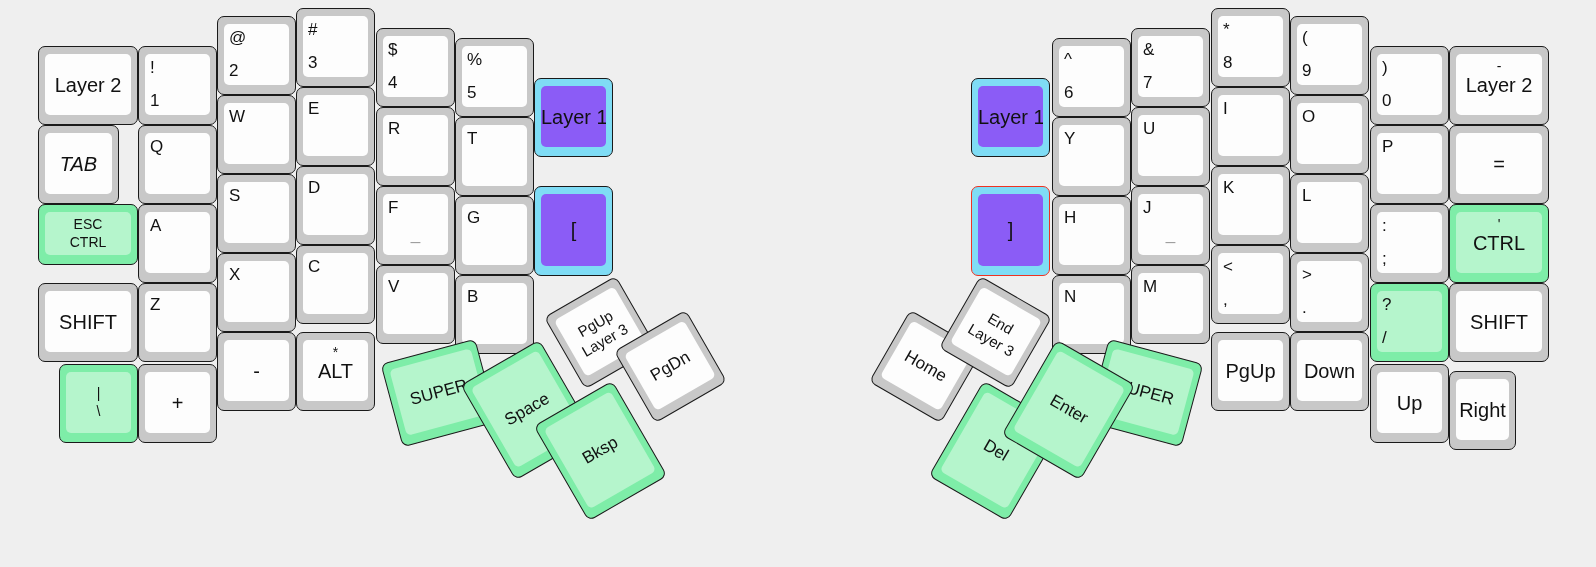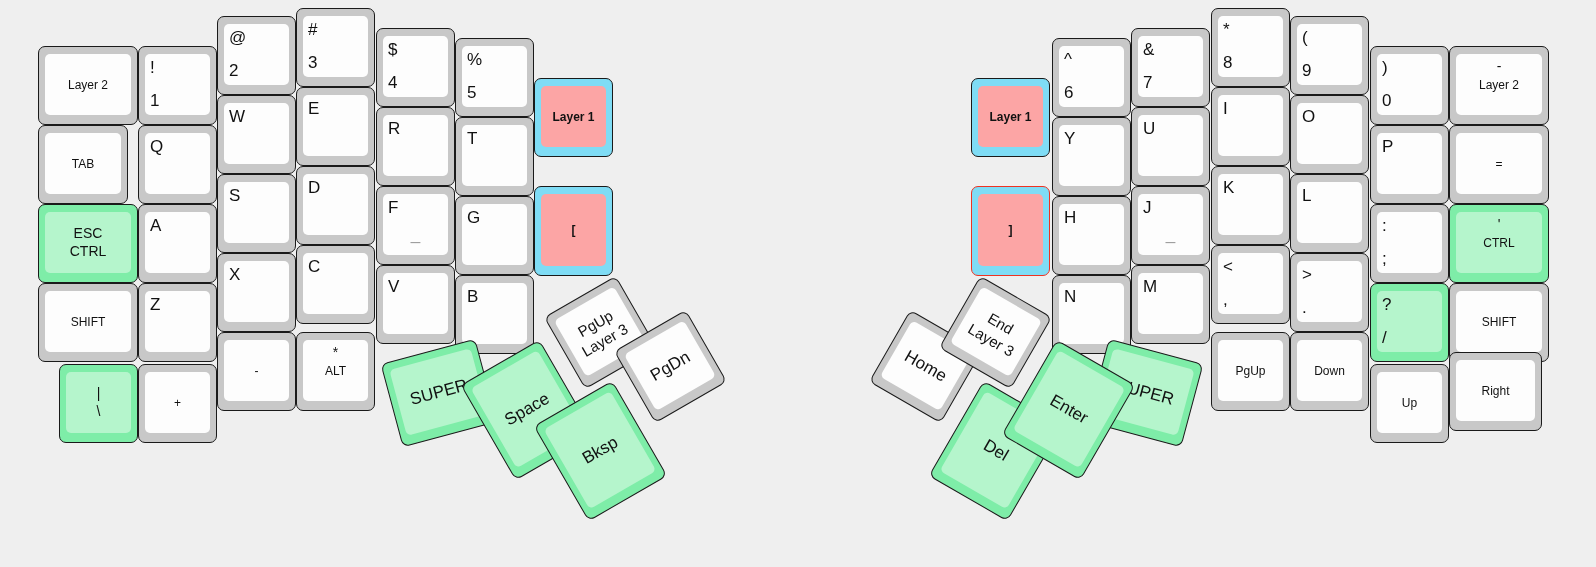--- a/index.html
+++ b/index.html
@@ -24,57 +24,57 @@
     position:relative;
     width:100%;height:100%;
     box-sizing:border-box;
     border-radius:5px;
     background:#fdfdfd;
     overflow:hidden;
   }
   .key.green{background:#7eeda8;}
   .key.green .face{background:#b5f5cc;}
   .key.cyan{background:#7fdcf5;}
-  .key.cyan .face{background:#fca5a5;font-weight:bold;}
+  .key.cyan .face{background:#8b5cf6;}
   .key.sel{border-color:#ee3322;}
 
   
   .lg{ 
     position:absolute;
     color:#111;
     line-height:1;
     white-space:pre;
   }
   .lg.tl{left:5px;top:5px;font-size:17px;}
   .lg.bl{left:5px;bottom:6px;font-size:17px;}
   .lg.tc{left:0;right:0;top:5px;text-align:center;font-size:14px;}
-  .lg.cc{left:0;right:0;top:50%;transform:translateY(-50%);text-align:center;font-size:12px;}
+  .lg.cc{left:0;right:0;top:50%;transform:translateY(-50%);text-align:center;font-size:20px;}
   .lg.two{left:0;right:0;top:50%;transform:translateY(-50%);text-align:center;font-size:14px;line-height:1.35;}
   .lg.homing{left:0;right:0;bottom:12px;text-align:center;font-size:17px;color:#999;}
 
   .thumb{transform-origin:50% 50%;}
   .thumb .lg.cc{font-size:17px;}
   .thumb .lg.two{font-size:15px;line-height:1.3;}
 </style>
 </head>
 <body>
 
 <div id="stage">
   <div id="left-half">
       <div class="key" style="left: 38px; top: 46px; width: 100px; height: 79px;">
         <div class="face">
           <span class="lg cc">Layer 2</span>
         </div>
       </div>
-      <div class="key" style="left: 38px; top: 125px; width: 90px; height: 79px;">
+      <div class="key" style="left: 38px; top: 125px; width: 81px; height: 79px; font-style: italic;">
         <div class="face">
           <span class="lg cc">TAB</span>
         </div>
       </div>
-      <div class="key green" style="left: 38px; top: 204px; width: 100px; height: 79px;">
+      <div class="key green" style="left: 38px; top: 204px; width: 100px; height: 61px;">
         <div class="face">
           <span class="lg two">ESC
 CTRL</span>
         </div>
       </div>
       <div class="key" style="left: 38px; top: 283px; width: 100px; height: 79px;">
         <div class="face">
           <span class="lg cc">SHIFT</span>
         </div>
       </div>
@@ -394,21 +394,21 @@
         <div class="face">
           <span class="lg tc">'</span>
           <span class="lg cc">CTRL</span>
         </div>
       </div>
       <div class="key" style="left: 1449px; top: 283px; width: 100px; height: 79px;">
         <div class="face">
           <span class="lg cc">SHIFT</span>
         </div>
       </div>
-      <div class="key" style="left: 1449px; top: 352px; width: 93px; height: 79px;">
+      <div class="key" style="left: 1449px; top: 371px; width: 67px; height: 79px;">
         <div class="face">
           <span class="lg cc">Right</span>
         </div>
       </div>
       <div class="key green thumb" style="left: 1096px; top: 350px; width: 98px; height: 86px; transform: rotate(15deg);">
         <div class="face">
           <span class="lg cc">SUPER</span>
         </div>
       </div>
       <div class="key thumb" style="left: 884px; top: 325px; width: 83px; height: 83px; transform: rotate(30deg);">

